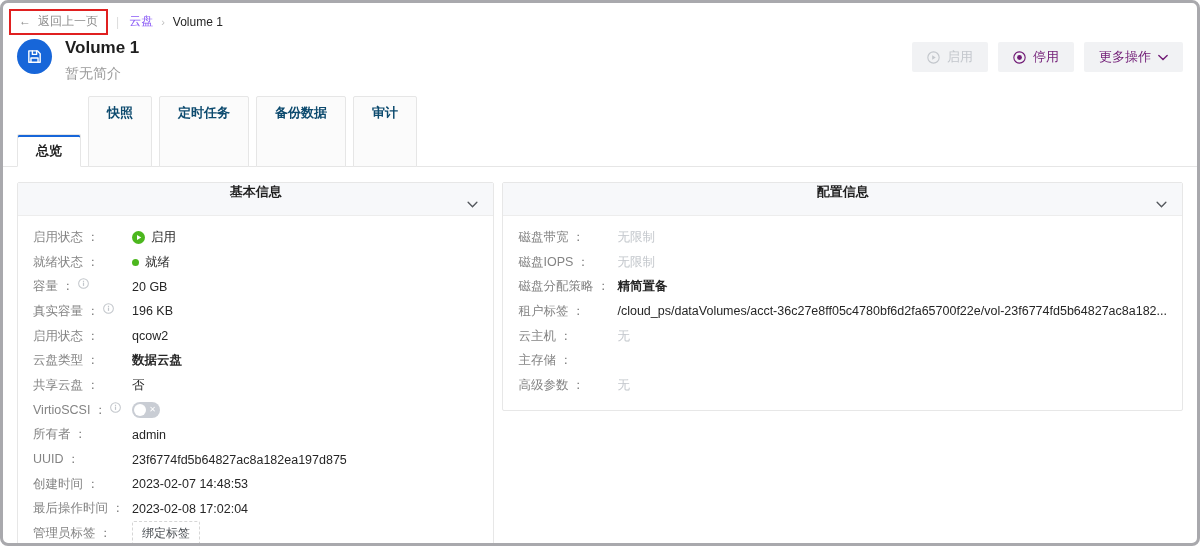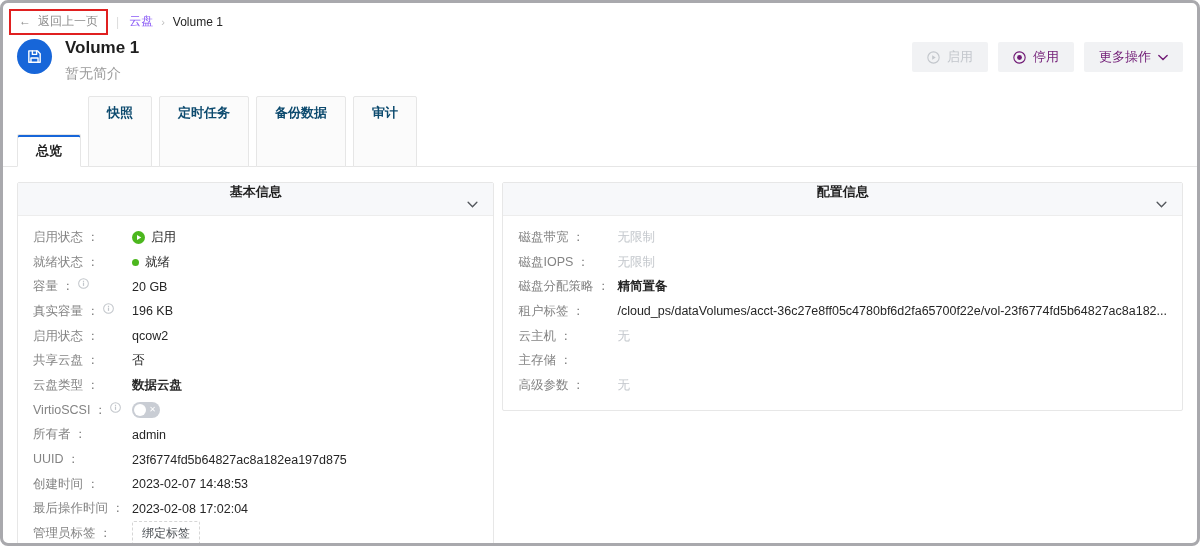--- a/index.html
+++ b/index.html
@@ -261,29 +261,29 @@
             <span class="field-value">196 KB</span>
           </div>
           <div class="row">
             <span class="field-label">
               <span>启用状态 ：</span>
             </span>
             <span class="field-value">qcow2</span>
           </div>
           <div class="row">
             <span class="field-label">
+              <span>云盘类型 ：</span>
+            </span>
+            <span class="field-value strong">数据云盘</span>
+          </div>
+          <div class="row">
+            <span class="field-label">
               <span>共享云盘 ：</span>
             </span>
             <span class="field-value">否</span>
-          </div>
-          <div class="row">
-            <span class="field-label">
-              <span>云盘类型 ：</span>
-            </span>
-            <span class="field-value strong">数据云盘</span>
           </div>
           <div class="row">
             <span class="field-label">
               <span>VirtioSCSI ：</span>
               <span class="info-icon">
                 <svg width="11" height="11" viewBox="0 0 12 12" fill="none">
                   <circle cx="6" cy="6" r="5.3" stroke="currentColor" stroke-width="1.1"></circle>
                   <rect x="5.35" y="5" width="1.3" height="3.6" fill="currentColor"></rect>
                   <rect x="5.35" y="3" width="1.3" height="1.3" fill="currentColor"></rect>
                 </svg>

